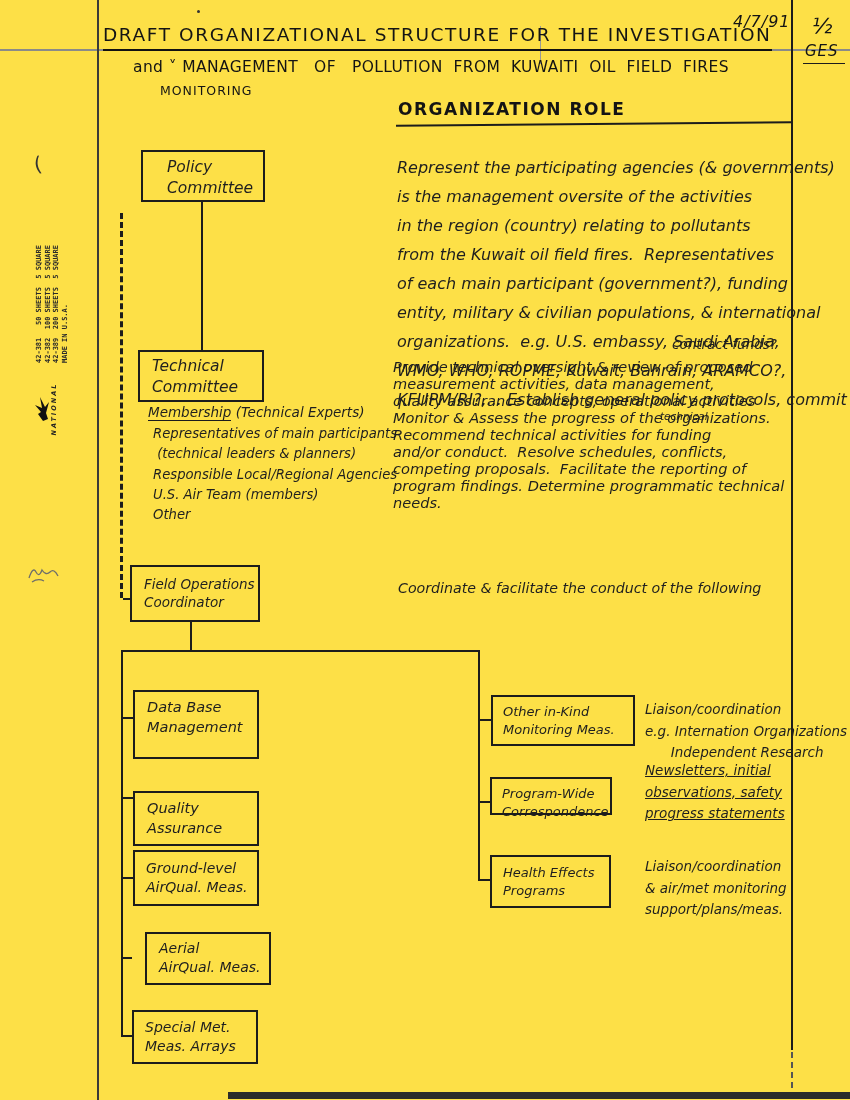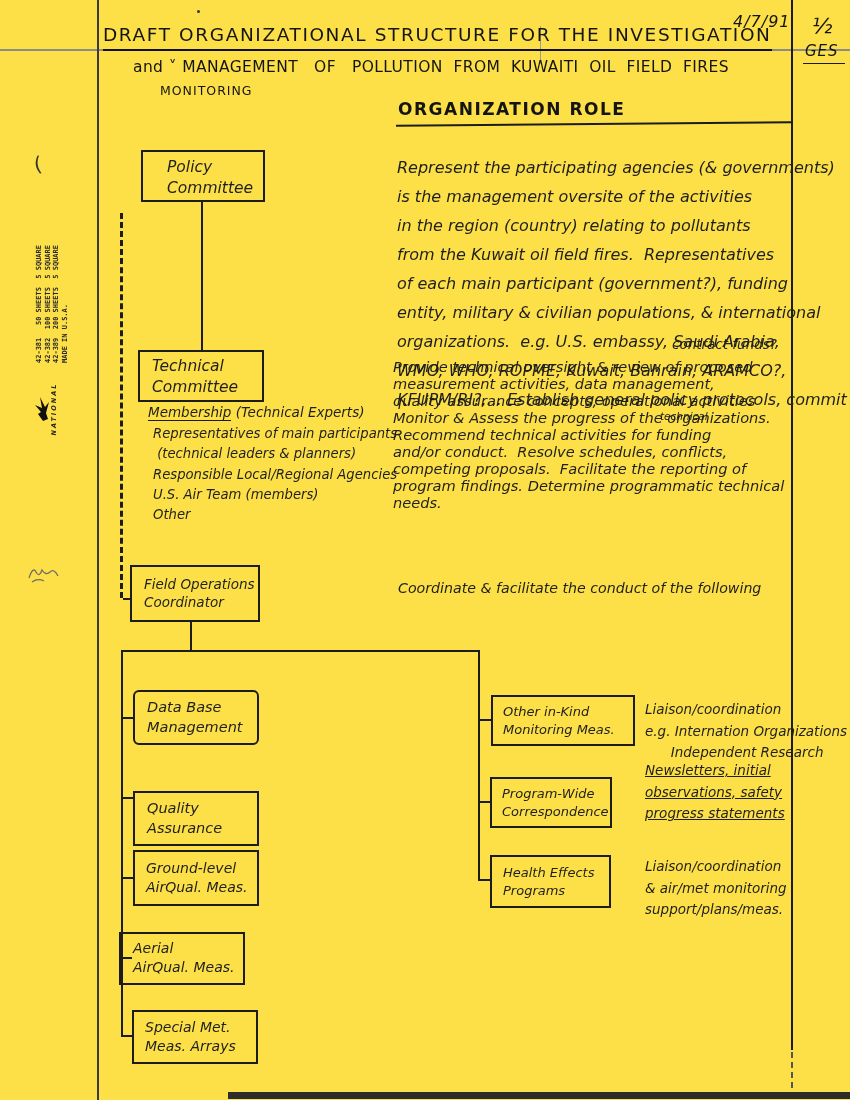--- a/index.html
+++ b/index.html
@@ -60,34 +60,34 @@
       </svg>
   </div>
 
   <div class="abs box hand" style="left:141px;top:150px;width:124px;height:52px;font-size:15.5px;padding:5px 4px 0 24px;">Policy
 Committee</div>
   <div class="abs box hand" style="left:138px;top:350px;width:126px;height:52px;font-size:15.5px;padding:4px 4px 0 12px;">Technical
 Committee</div>
   <div class="abs box hand" style="left:130px;top:565px;width:130px;height:57px;font-size:13.5px;padding:8px 2px 0 12px;">Field Operations
 Coordinator</div>
 
-  <div class="abs box hand" style="left:133px;top:690px;width:126px;height:55px;font-size:14.5px;padding:6px 2px 0 12px;border-radius:6px;">Data Base
+  <div class="abs box hand" style="left:133px;top:690px;width:126px;height:69px;font-size:14.5px;padding:6px 2px 0 12px;">Data Base
 Management</div>
   <div class="abs box hand" style="left:133px;top:771px;width:126px;height:55px;font-size:14.5px;padding:6px 2px 0 12px;margin-top:20px;">Quality
 Assurance</div>
   <div class="abs box hand" style="left:133px;top:850px;width:126px;height:56px;font-size:14px;padding:7px 2px 0 11px;">Ground-level
 AirQual. Meas.</div>
-  <div class="abs box hand" style="left:119px;top:932px;width:126px;height:53px;font-size:14px;padding:5px 2px 0 12px;">Aerial
+  <div class="abs box hand" style="left:145px;top:932px;width:126px;height:53px;font-size:14px;padding:5px 2px 0 12px;">Aerial
 AirQual. Meas.</div>
   <div class="abs box hand" style="left:132px;top:1010px;width:126px;height:54px;font-size:14px;padding:6px 2px 0 11px;">Special Met.
 Meas. Arrays</div>
 
   <div class="abs box hand" style="left:491px;top:695px;width:144px;height:51px;font-size:13px;padding:6px 2px 0 10px;">Other in-Kind
 Monitoring Meas.</div>
-  <div class="abs box hand" style="left:490px;top:777px;width:122px;height:51px;font-size:13px;padding:6px 2px 0 10px;">Program-Wide
+  <div class="abs box hand" style="left:490px;top:777px;width:122px;height:38px;font-size:13px;padding:6px 2px 0 10px;">Program-Wide
 Correspondence</div>
   <div class="abs box hand" style="left:490px;top:855px;width:121px;height:53px;font-size:13px;padding:7px 2px 0 11px;">Health Effects
 Programs</div>
 
   <div class="abs vline" style="left:201px;top:202px;height:148px;"></div>
   <div class="abs dash" style="left:120px;top:213px;height:385px;"></div>
   <div class="abs hline" style="left:123px;top:598px;width:8px;height:1.5px;"></div>
   <div class="abs vline" style="left:190px;top:622px;height:30px;"></div>
   <div class="abs hline" style="left:121px;top:650px;width:359px;"></div>
   <div class="abs vline" style="left:121px;top:650px;height:387px;"></div>

